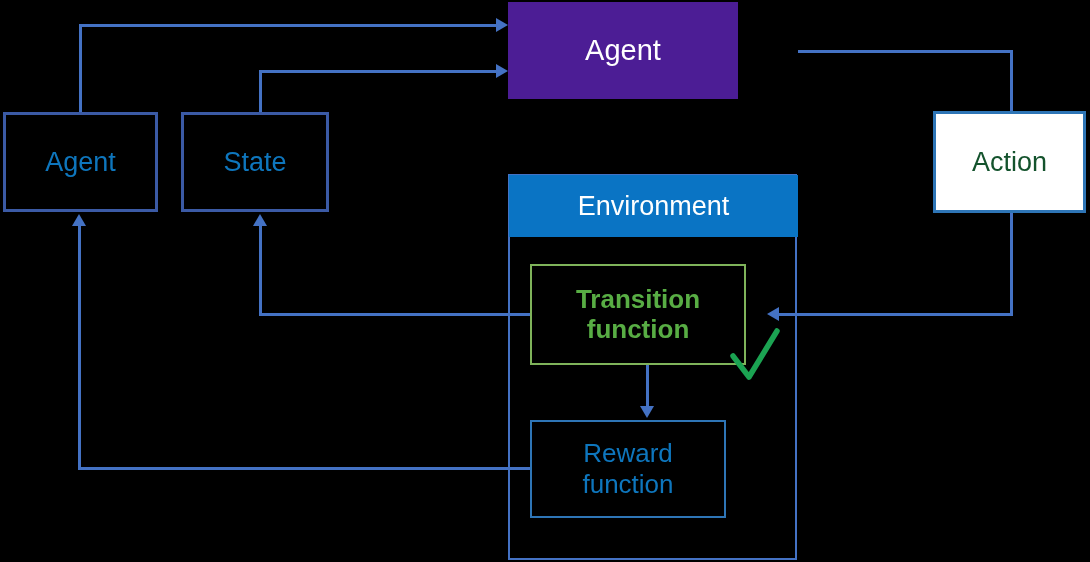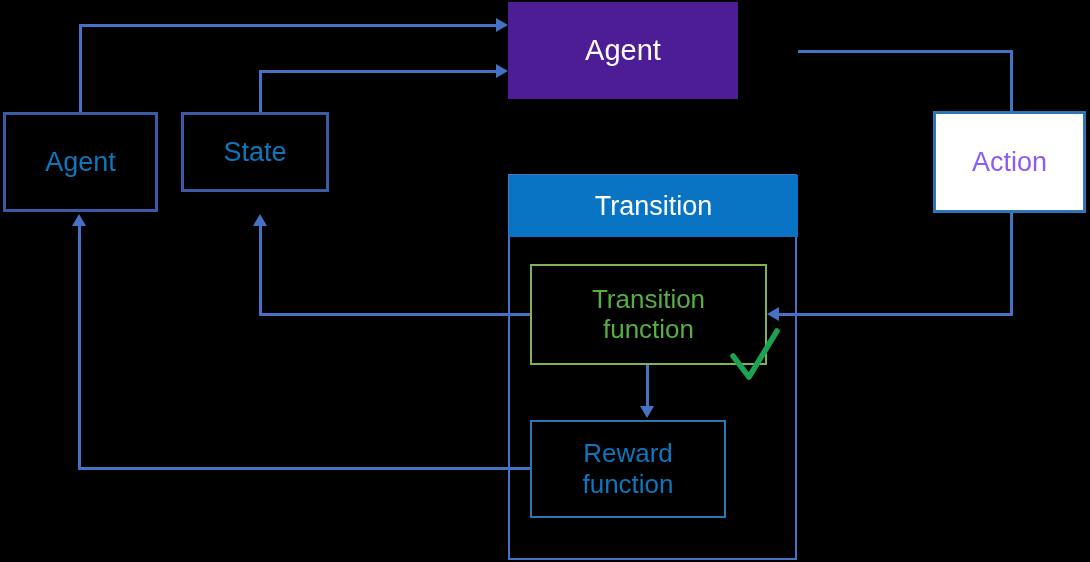--- a/index.html
+++ b/index.html
@@ -30,55 +30,55 @@
     color: #ffffff;
     font-size: 29px;
   }
   .box-reward {
     left: 3px; top: 112px; width: 155px; height: 100px;
     border: 3px solid #3b5aa5;
     color: #0e76bd;
     font-size: 27px;
   }
   .box-state {
-    left: 181px; top: 112px; width: 148px; height: 80px;
+    left: 181px; top: 112px; width: 148px; height: 100px;
     border: 3px solid #3b5aa5;
     color: #0e76bd;
     font-size: 27px;
   }
   .box-action {
     left: 933px; top: 111px; width: 153px; height: 102px;
     background: #ffffff;
     border: 3px solid #2e75b6;
-    color: #8b5cf6;
+    color: #14532d;
     font-size: 27px;
   }
   .env-container {
     position: absolute;
     left: 508px; top: 174px; width: 289px; height: 386px;
     box-sizing: border-box;
     border: 2px solid #4472c4;
     z-index: 2;
   }
   .env-header {
     position: absolute;
     left: -1px; top: -1px; width: 289px; height: 62px;
     background: #0a74c4;
     color: #ffffff;
     font-size: 27px;
     display: flex;
     align-items: center;
     justify-content: center;
   }
   .box-transition {
-    left: 530px; top: 264px; width: 237px; height: 101px;
+    left: 530px; top: 264px; width: 216px; height: 101px;
     border: 2px solid #7fb35a;
     color: #58ad44;
     font-size: 26px;
-    font-weight: 400;
+    font-weight: 700;
     line-height: 1.15;
     z-index: 3;
   }
   .box-rewardfn {
     left: 530px; top: 420px; width: 196px; height: 98px;
     border: 2px solid #2e75b6;
     color: #0e76bd;
     font-size: 26px;
     line-height: 1.2;
     z-index: 3;
@@ -163,21 +163,21 @@
   <div class="box box-state">
     <span>State</span>
   </div>
 
   <div class="box box-action">
     <span>Action</span>
   </div>
 
   <div class="env-container">
     <div class="env-header">
-      <span>Transition</span>
+      <span>Environment</span>
     </div>
   </div>
 
   <div class="box box-transition">
     <span class="wrap-label">Transition function</span>
   </div>
 
   <div class="box box-rewardfn">
     <span class="wrap-label">Reward function</span>
   </div>

